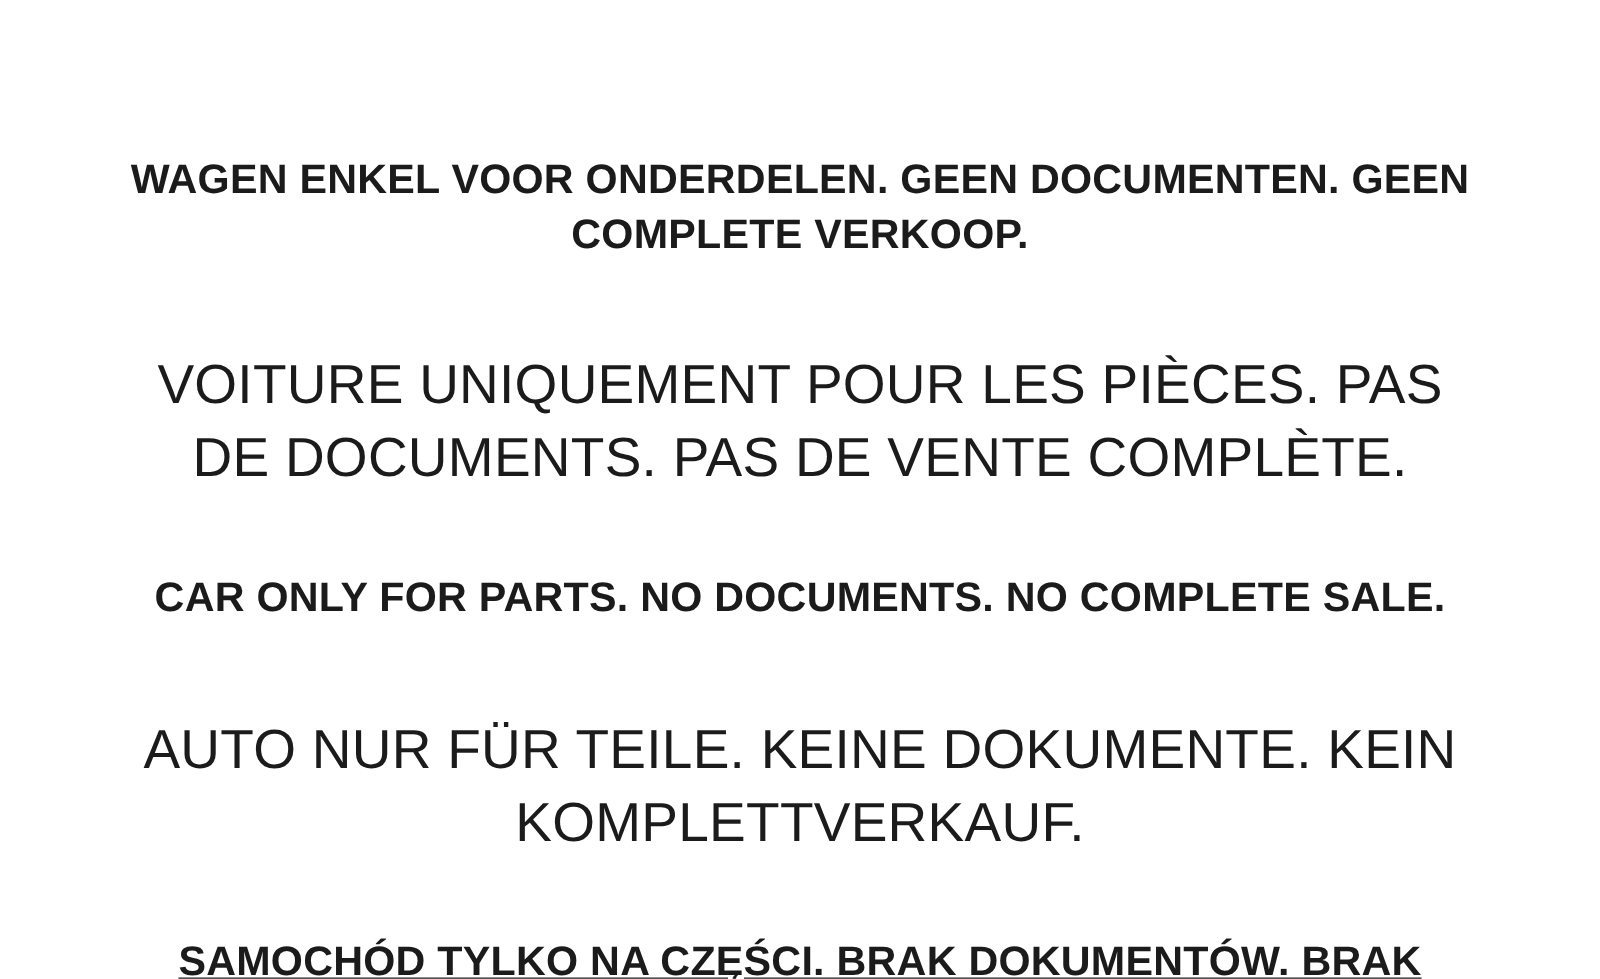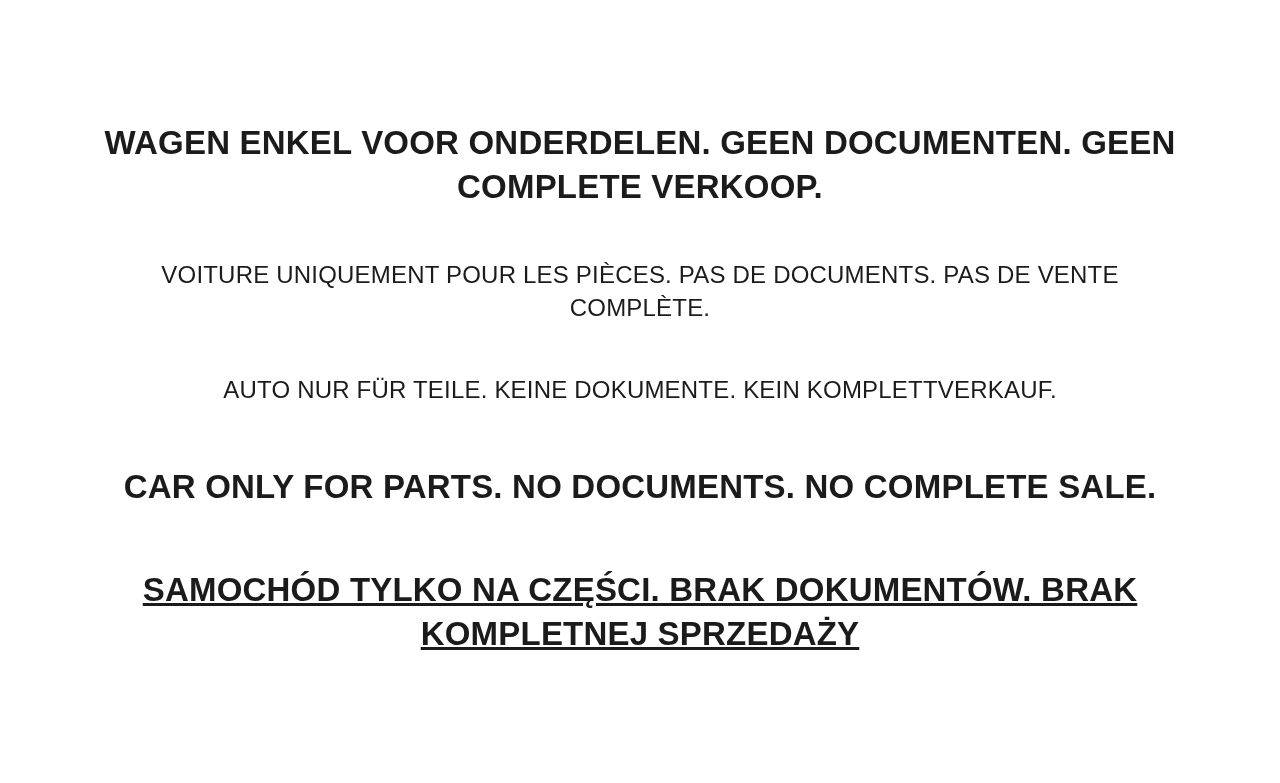--- a/index.html
+++ b/index.html
@@ -30,36 +30,36 @@
     line-height: 1.34;
     letter-spacing: 0.2px;
     color: #1b1b1b;
   }
   .notice-block.bold {
     font-weight: bold;
     font-size: 33px;
   }
   .notice-block.regular {
     font-weight: normal;
-    font-size: 24px;
+    font-size: 44px;
   }
   .nl   { margin-bottom: 26px; }
   .fr   { margin-bottom: 26px; }
   .en   { margin-bottom: 26px; }
   .de   { margin-bottom: 26px; }
   .pl   { margin-bottom: 0; text-decoration: underline; }
 </style>
 </head>
 <body>
 
 <div class="sheet">
 
   <p class="notice-block bold nl">WAGEN ENKEL VOOR ONDERDELEN. GEEN DOCUMENTEN. GEEN COMPLETE VERKOOP.</p>
 
   <p class="notice-block regular fr">VOITURE UNIQUEMENT POUR LES PIÈCES. PAS DE DOCUMENTS. PAS DE VENTE COMPLÈTE.</p>
 
+  <p class="notice-block bold en">CAR ONLY FOR PARTS. NO DOCUMENTS. NO COMPLETE SALE.</p>
+
   <p class="notice-block regular de">AUTO NUR FÜR TEILE. KEINE DOKUMENTE. KEIN KOMPLETTVERKAUF.</p>
-
-  <p class="notice-block bold en">CAR ONLY FOR PARTS. NO DOCUMENTS. NO COMPLETE SALE.</p>
 
   <p class="notice-block bold pl">SAMOCHÓD TYLKO NA CZĘŚCI. BRAK DOKUMENTÓW. BRAK KOMPLETNEJ SPRZEDAŻY</p>
 
 </div>
 
 </body></html>

